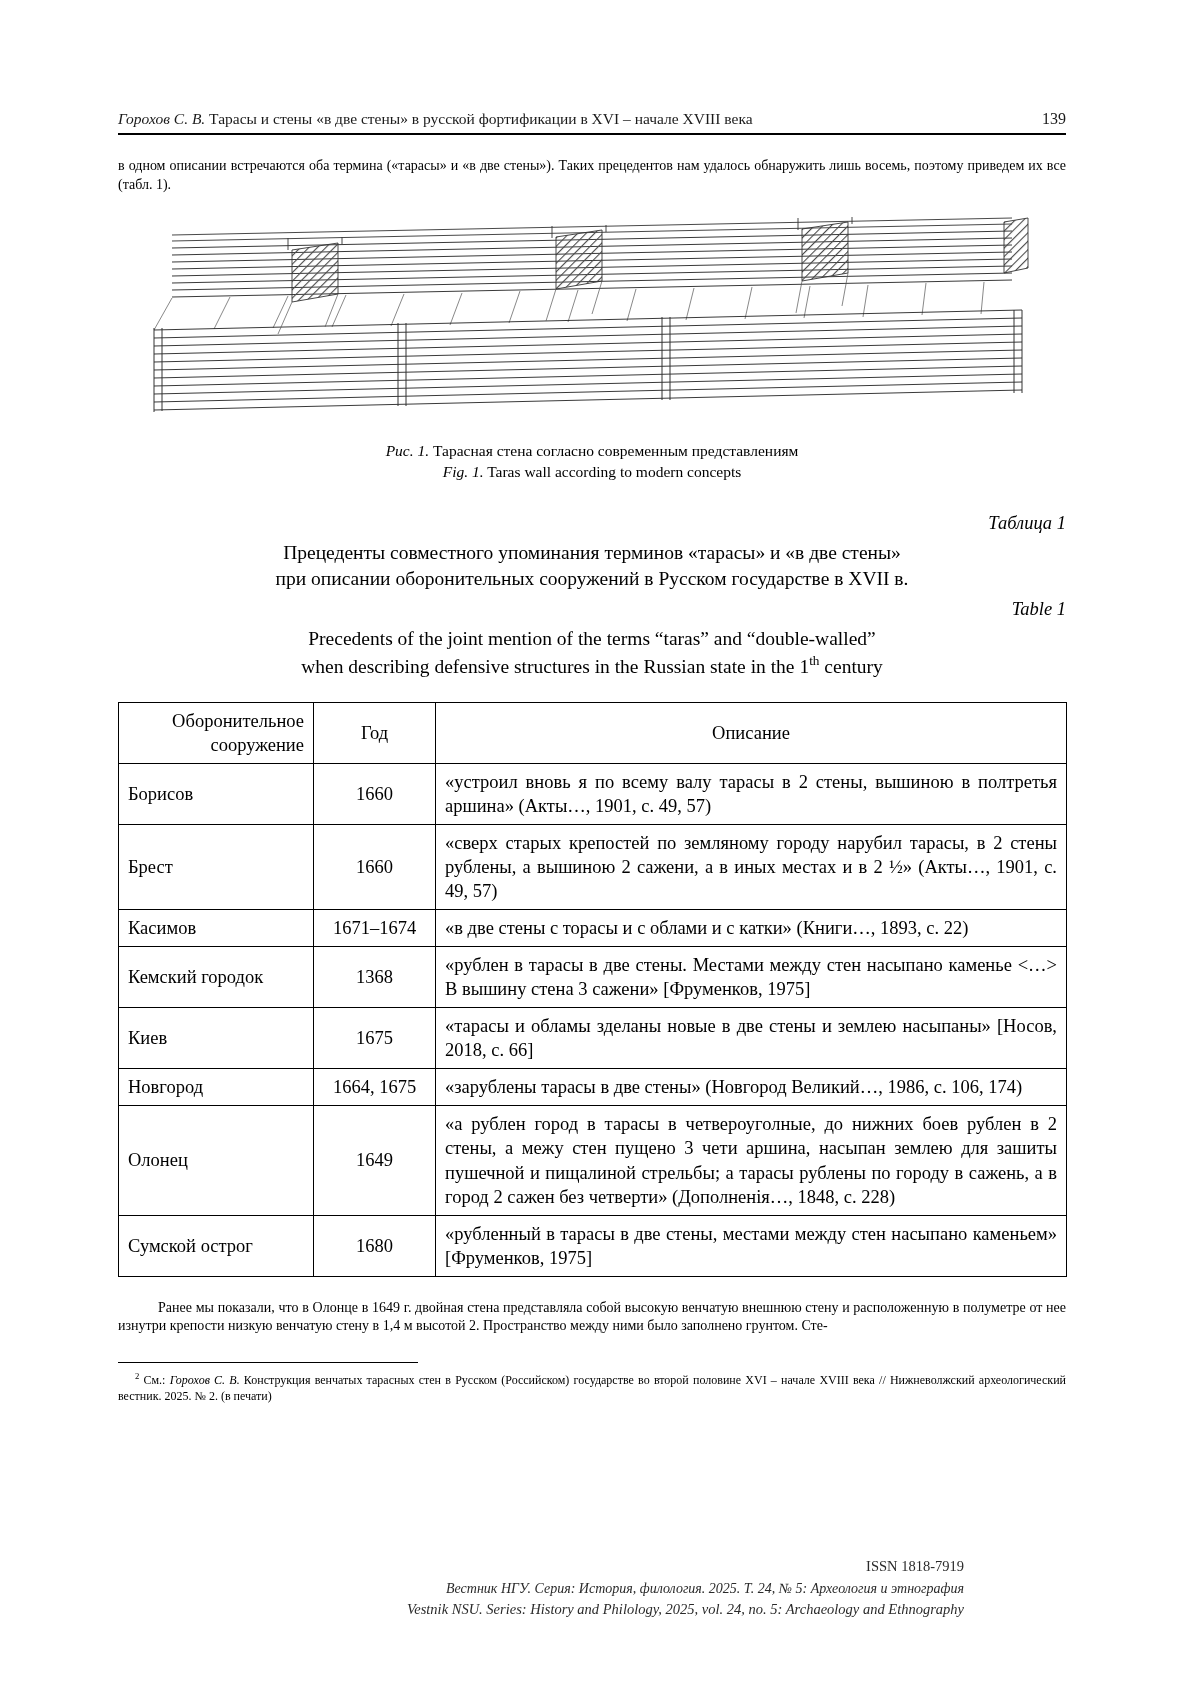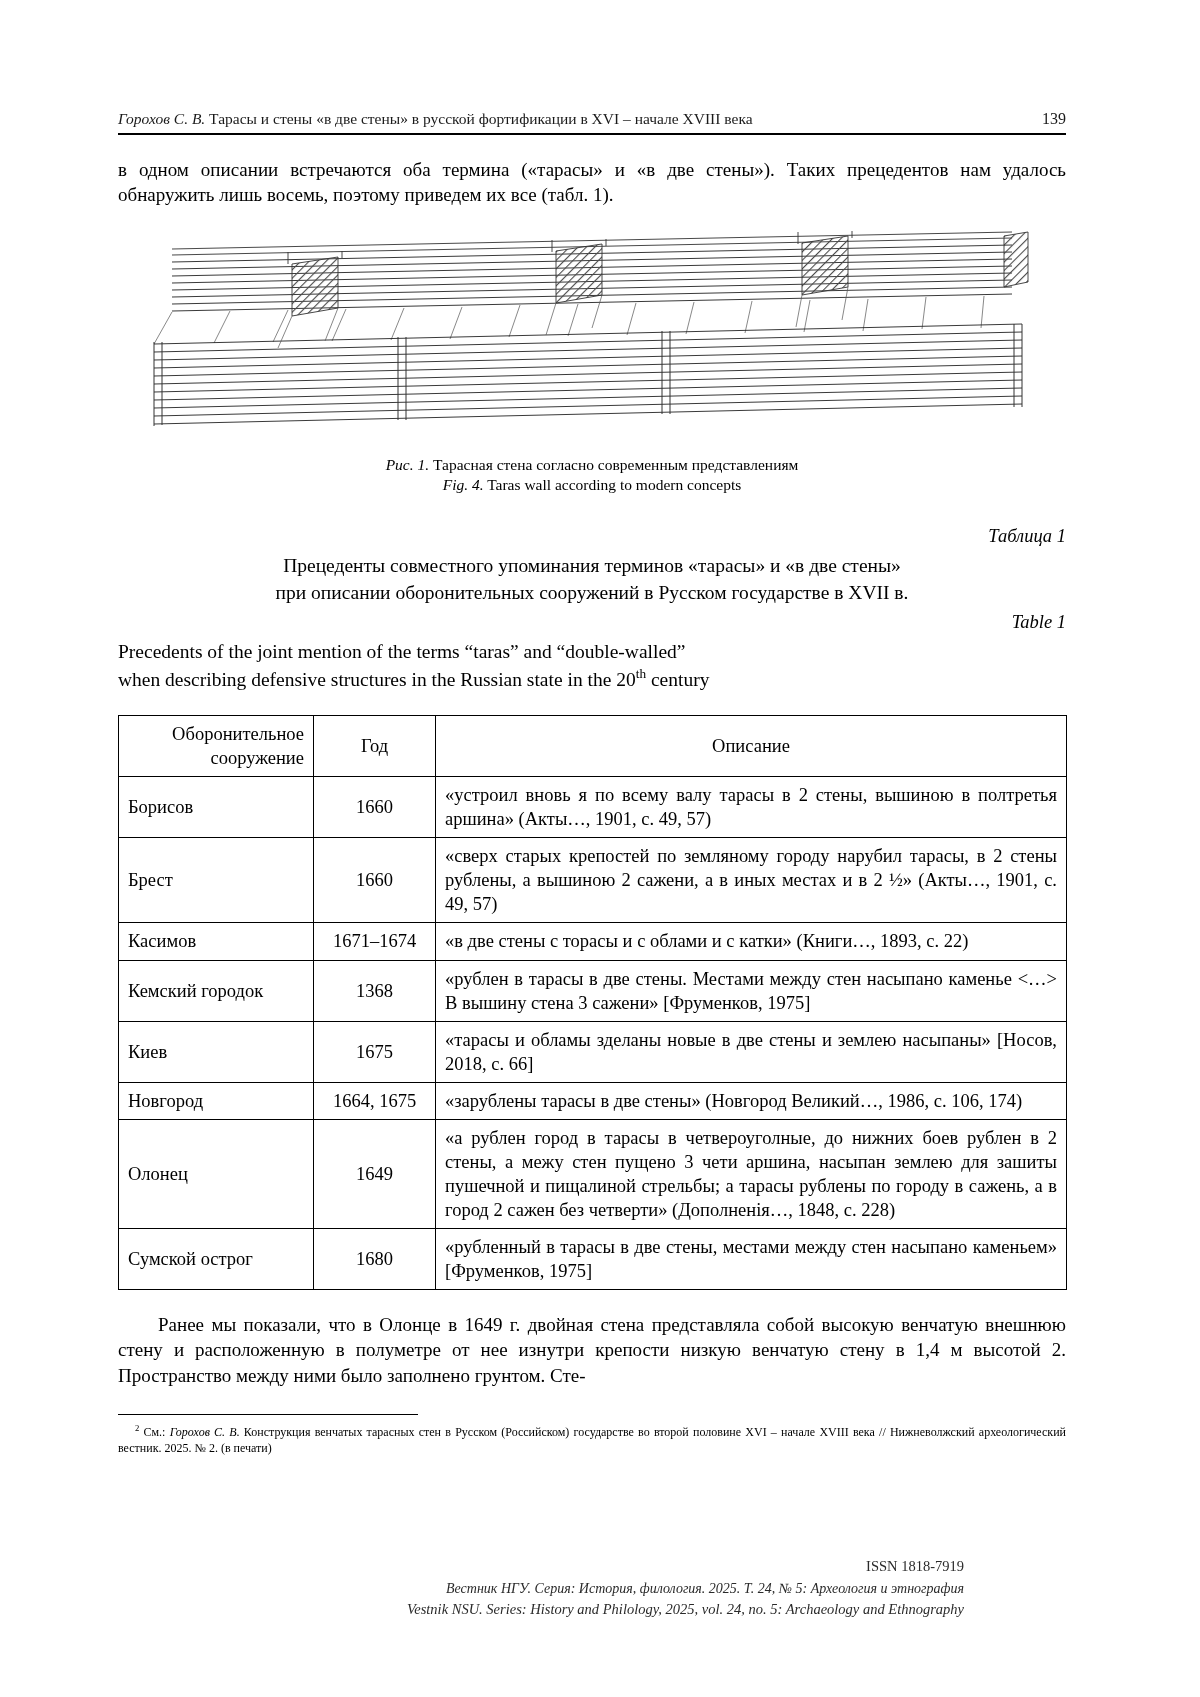--- a/index.html
+++ b/index.html
@@ -44,21 +44,21 @@
   .runhead .rh-text .rh-rest {
     font-style: normal;
   }
   .runhead .rh-page {
     font-style: normal;
     font-size: 16px;
   }
 
   
   p.body-par {
-    font-size: 19px;
+    font-size: 14px;
     line-height: 1.33;
     text-align: justify;
     margin: 22px 0 0 0;
     text-indent: 0;
   }
   p.body-par.indent {
     text-indent: 40px;
   }
 
   
@@ -94,21 +94,21 @@
     line-height: 1.35;
   }
   .tbl-num-en {
     margin-top: 6px;
     text-align: right;
     font-style: italic;
     font-size: 18.5px;
   }
   .tbl-title-en {
     margin-top: 6px;
-    text-align: left;
+    text-align: center;
     font-size: 19.5px;
     line-height: 1.35;
   }
   .tbl-title-en sup { font-size: 0.68em; }
 
   
   table.data {
     margin-top: 22px;
     border-collapse: collapse;
     width: 948px;
@@ -282,33 +282,33 @@
               <path d="M460,71 L450,104"></path>
               <path d="M414,79 L404,111"></path>
               <path d="M706,63 L700,96"></path>
               <path d="M660,71 L654,103"></path>
             </g>
           </g>
         </svg>
       </div>
       <div class="fig-caption">
         <div><span class="it">Рис. 1.</span><span> Тарасная стена согласно современным представлениям</span></div>
-        <div><span class="it">Fig. 4.</span><span> Taras wall according to modern concepts</span></div>
+        <div><span class="it">Fig. 1.</span><span> Taras wall according to modern concepts</span></div>
       </div>
     </div>
 
     <div class="tbl-num-ru">Таблица 1</div>
     <div class="tbl-title-ru">
       <div>Прецеденты совместного упоминания терминов «тарасы» и «в две стены»</div>
       <div>при описании оборонительных сооружений в Русском государстве в XVII в.</div>
     </div>
     <div class="tbl-num-en">Table 1</div>
     <div class="tbl-title-en">
       <div>Precedents of the joint mention of the terms “taras” and “double-walled”</div>
-      <div><span>when describing defensive structures in the Russian state in the 20</span><sup>th</sup><span> century</span></div>
+      <div><span>when describing defensive structures in the Russian state in the 1</span><sup>th</sup><span> century</span></div>
     </div>
 
     <table class="data">
       <colgroup>
           <col class="w1">
           <col class="w2">
           <col class="w3">
         </colgroup>
       <thead>
         <tr>

